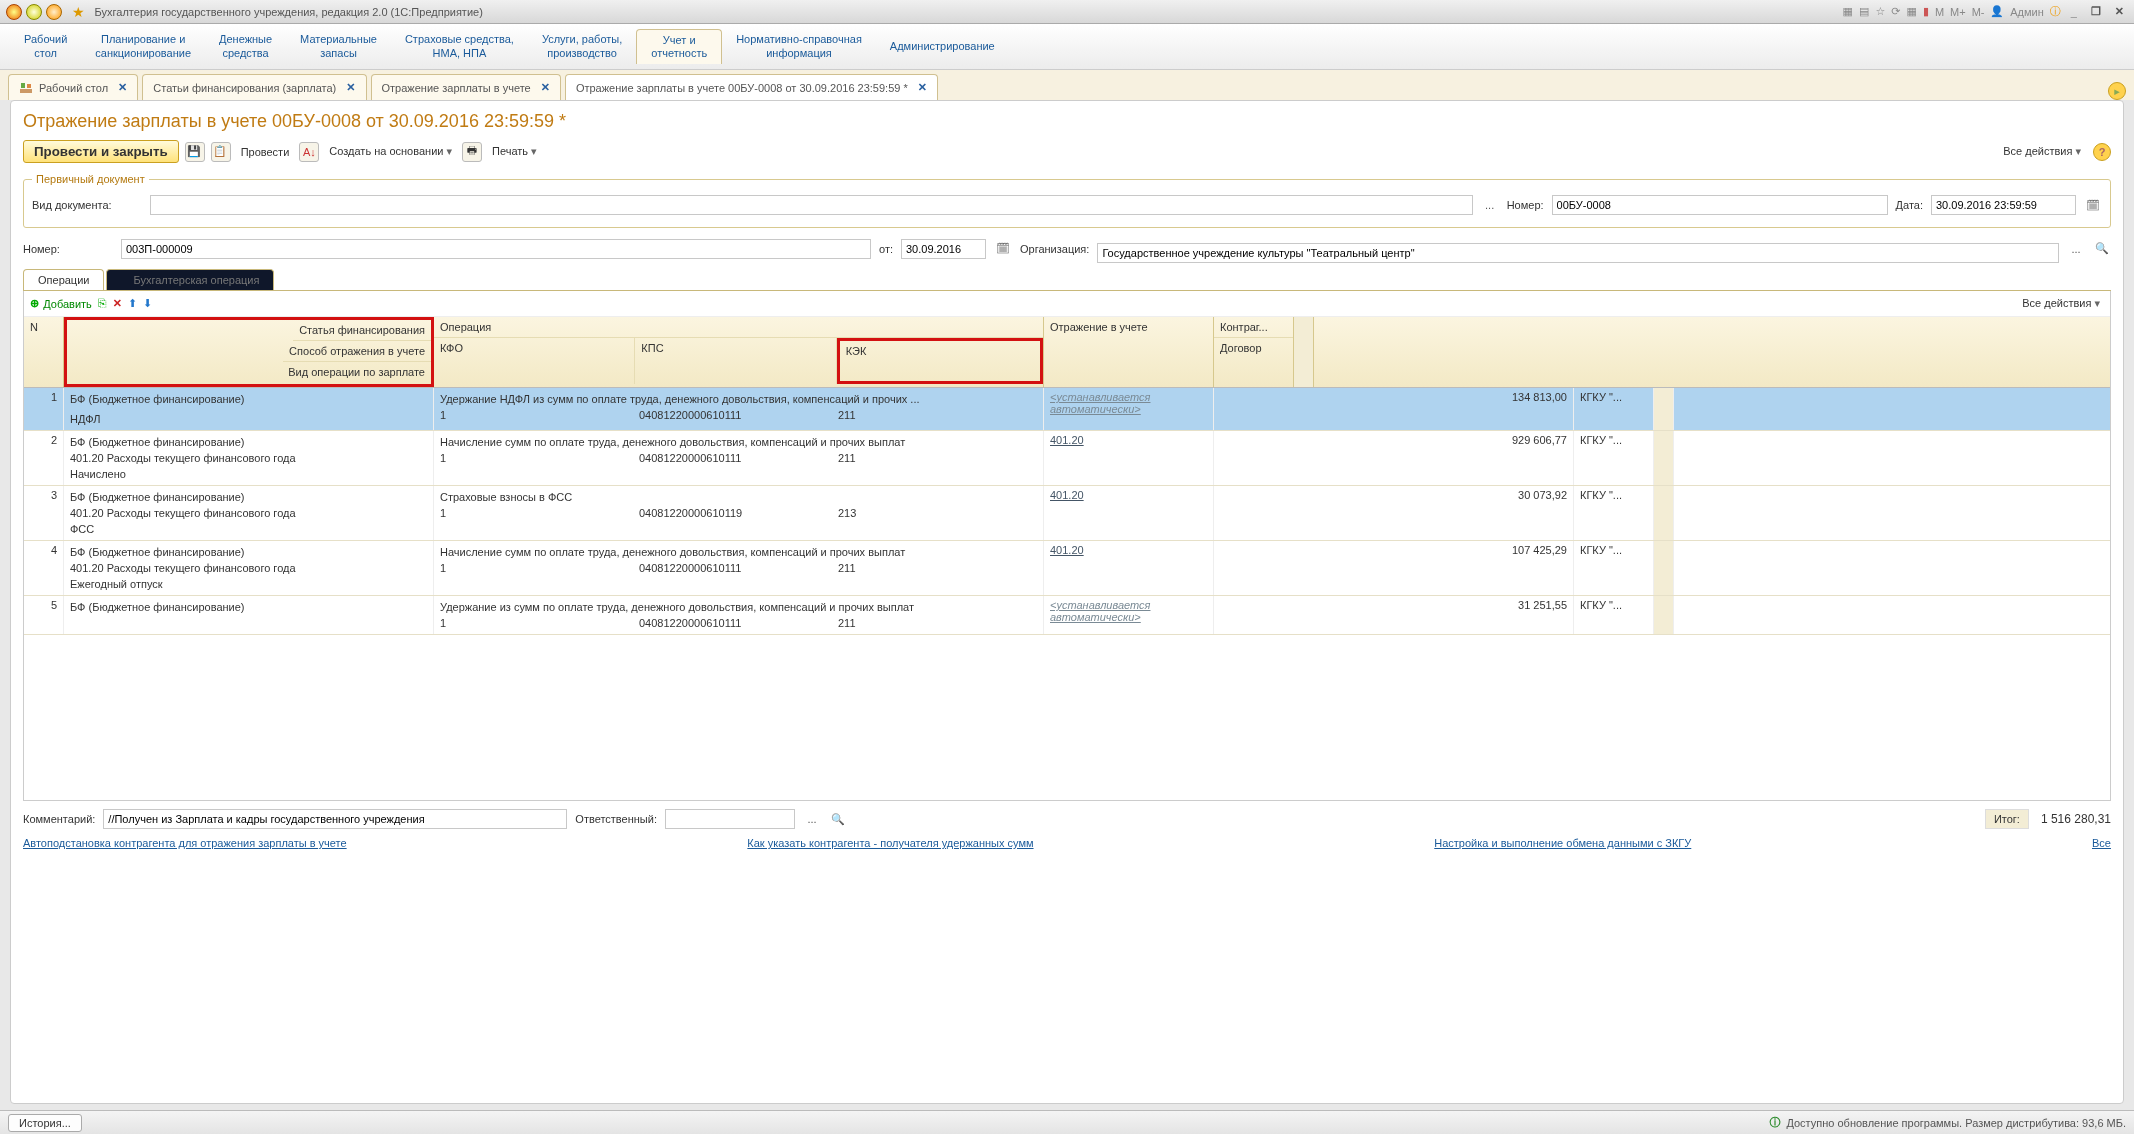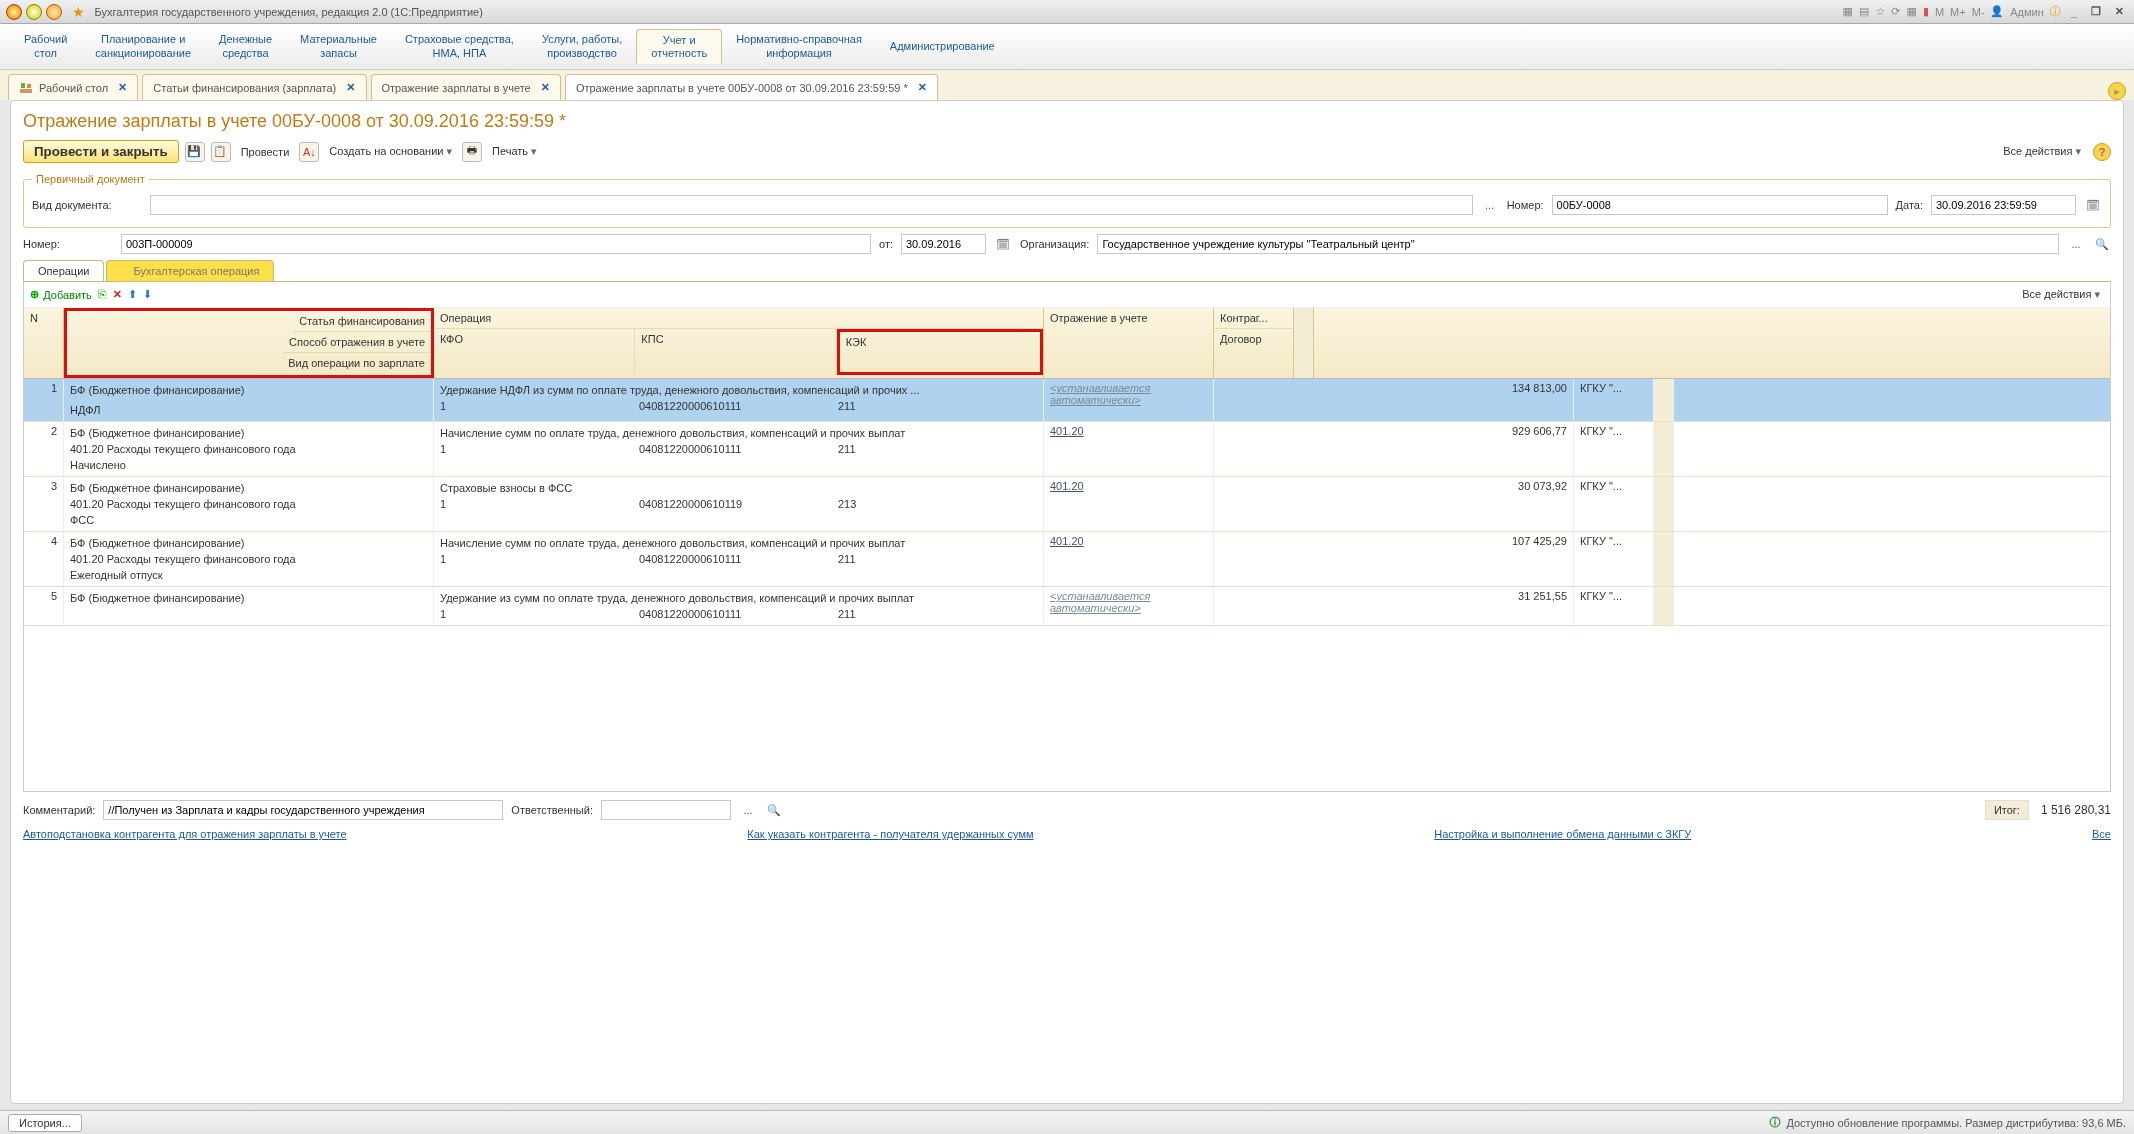--- a/index.html
+++ b/index.html
@@ -38,21 +38,21 @@
 fieldset.pd { border:1px solid #d8c98f; border-radius:3px; padding:6px 8px 8px; margin-bottom:6px; }
 fieldset.pd legend { color:#b47a10; font-size:11px; padding:0 4px; }
 .row { display:flex; align-items:center; gap:8px; margin:4px 0; }
 .row label { color:#333; }
 .lab-w { width:110px; }
 .inp { border:1px solid #c8c8c8; background:#fff; height:20px; padding:1px 4px; font-size:11px; }
 .inp-btn { width:18px; text-align:center; cursor:pointer; color:#555; }
 
 .inner-tabs { display:flex; border-bottom:1px solid #c8b87a; margin-top:6px; }
 .inner-tabs .itab { border:1px solid #c8b87a; border-bottom:none; background:#fff; padding:4px 14px; border-radius:4px 4px 0 0; margin-right:2px; cursor:pointer; }
-.inner-tabs .itab.inactive { background:#fde047; color:#777;padding-left:26px; }
+.inner-tabs .itab.inactive { background:#0f172a; color:#777;padding-left:26px; }
 
 .grid-wrap { border:1px solid #ccc; border-top:none; height: 510px; display:flex; flex-direction:column; }
 .grid-toolbar { display:flex; align-items:center; gap:6px; padding:4px 6px; background:#fff; border-bottom:1px solid #eee; }
 .gt-add { color:#080; display:flex; align-items:center; gap:4px; cursor:pointer; }
 .gt-ic { cursor:pointer; }
 .red { color:#c22; font-weight:bold; }
 .blue { color:#27c; }
 
 .thead { display:flex; background:linear-gradient(#fbf5e0,#f3e9c5); border-bottom:1px solid #bbb; }
 .th-col { border-right:1px solid #d6c88d; display:flex; flex-direction:column; }
@@ -208,21 +208,21 @@
     </div>
   </fieldset>
 
   <div class="row">
     <label style="width:90px">Номер:</label>
     <input class="inp" style="width: 750px;" value="003П-000009">
     <label>от:</label>
     <input class="inp" style="width: 85px;" value="30.09.2016">
     <span class="inp-btn">🗓</span>
     <label>Организация:</label>
-    <input class="inp" style="flex: 1 1 0%;" value="Государственное учреждение культуры &quot;Театральный центр&quot;">
+    <input class="inp" style="flex: 1 1 0%; margin-top: 9px;" value="Государственное учреждение культуры &quot;Театральный центр&quot;">
     <span class="inp-btn">...</span>
     <span class="inp-btn">🔍</span>
   </div>
 
   <div class="inner-tabs">
     <div class="itab">Операции</div>
     <div class="itab inactive">Бухгалтерская операция</div>
   </div>
 
   <div class="grid-wrap">
@@ -364,21 +364,21 @@
           <div class="td col-ref"><span class="auto">&lt;устанавливается автоматически&gt;</span></div>
           <div class="td col-sum sum">31 251,55</div>
           <div class="td col-kag">КГКУ "...</div>
           <div class="td col-scr"></div>
         </div>
       </div>
   </div>
 
   <div class="bottom-row">
     <label>Комментарий:</label>
-    <input class="inp" style="width: 400px;" value="//Получен из Зарплата и кадры государственного учреждения">
+    <input class="inp" style="width: 464px;" value="//Получен из Зарплата и кадры государственного учреждения">
     <label>Ответственный:</label>
     <input class="inp" style="width: 130px;" value="">
     <span class="inp-btn">...</span>
     <span class="inp-btn">🔍</span>
     <div class="total-box">
       <span class="total-lbl">Итог:</span>
       <span style="font-size:12px">1 516 280,31</span>
     </div>
   </div>
 

